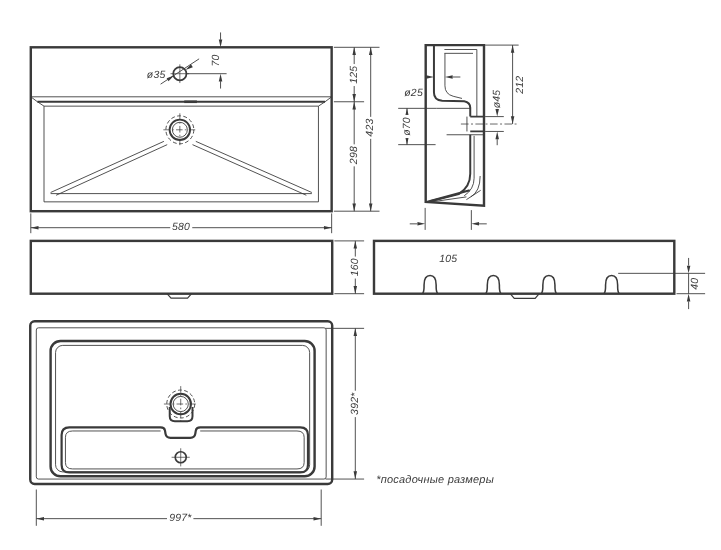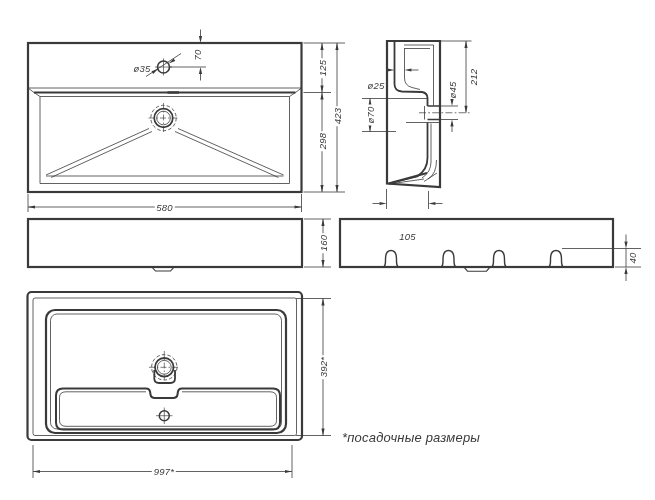--- a/index.html
+++ b/index.html
@@ -3,21 +3,21 @@
 <meta charset="utf-8">
 <style>
   html,body{margin:0;padding:0;background:#fff;}
   #stage{position:relative;width:655px;height:500px;background:#fff;overflow:hidden;
          font-family:"Liberation Sans", sans-serif;}
   #linework{position:absolute;left:0;top:0;}
   .lbl{position:absolute;font-style:italic;font-size:9.5px;line-height:11px;color:#3a3a3a;
        white-space:nowrap;transform:translate(-50%,-50%);letter-spacing:.2px;}
   .lbl.rot{transform:translate(-50%,-50%) rotate(-90deg);}
   .lbl.bg{background:#fff;padding:0 2px;}
-  .lbl.note{font-size:13px;transform:translate(0,-50%);font-style:italic;}
+  .lbl.note{font-size:10px;transform:translate(0,-50%);font-style:italic;}
 </style>
 </head>
 <body>
 
 <div id="stage">
 
 <svg id="linework" width="655" height="500" viewBox="0 0 655 500" stroke="#3a3a3a" fill="none" stroke-linecap="butt">
 
   <g>
     <rect x="28" y="43" width="273.5" height="149" stroke-width="2.2"></rect>

